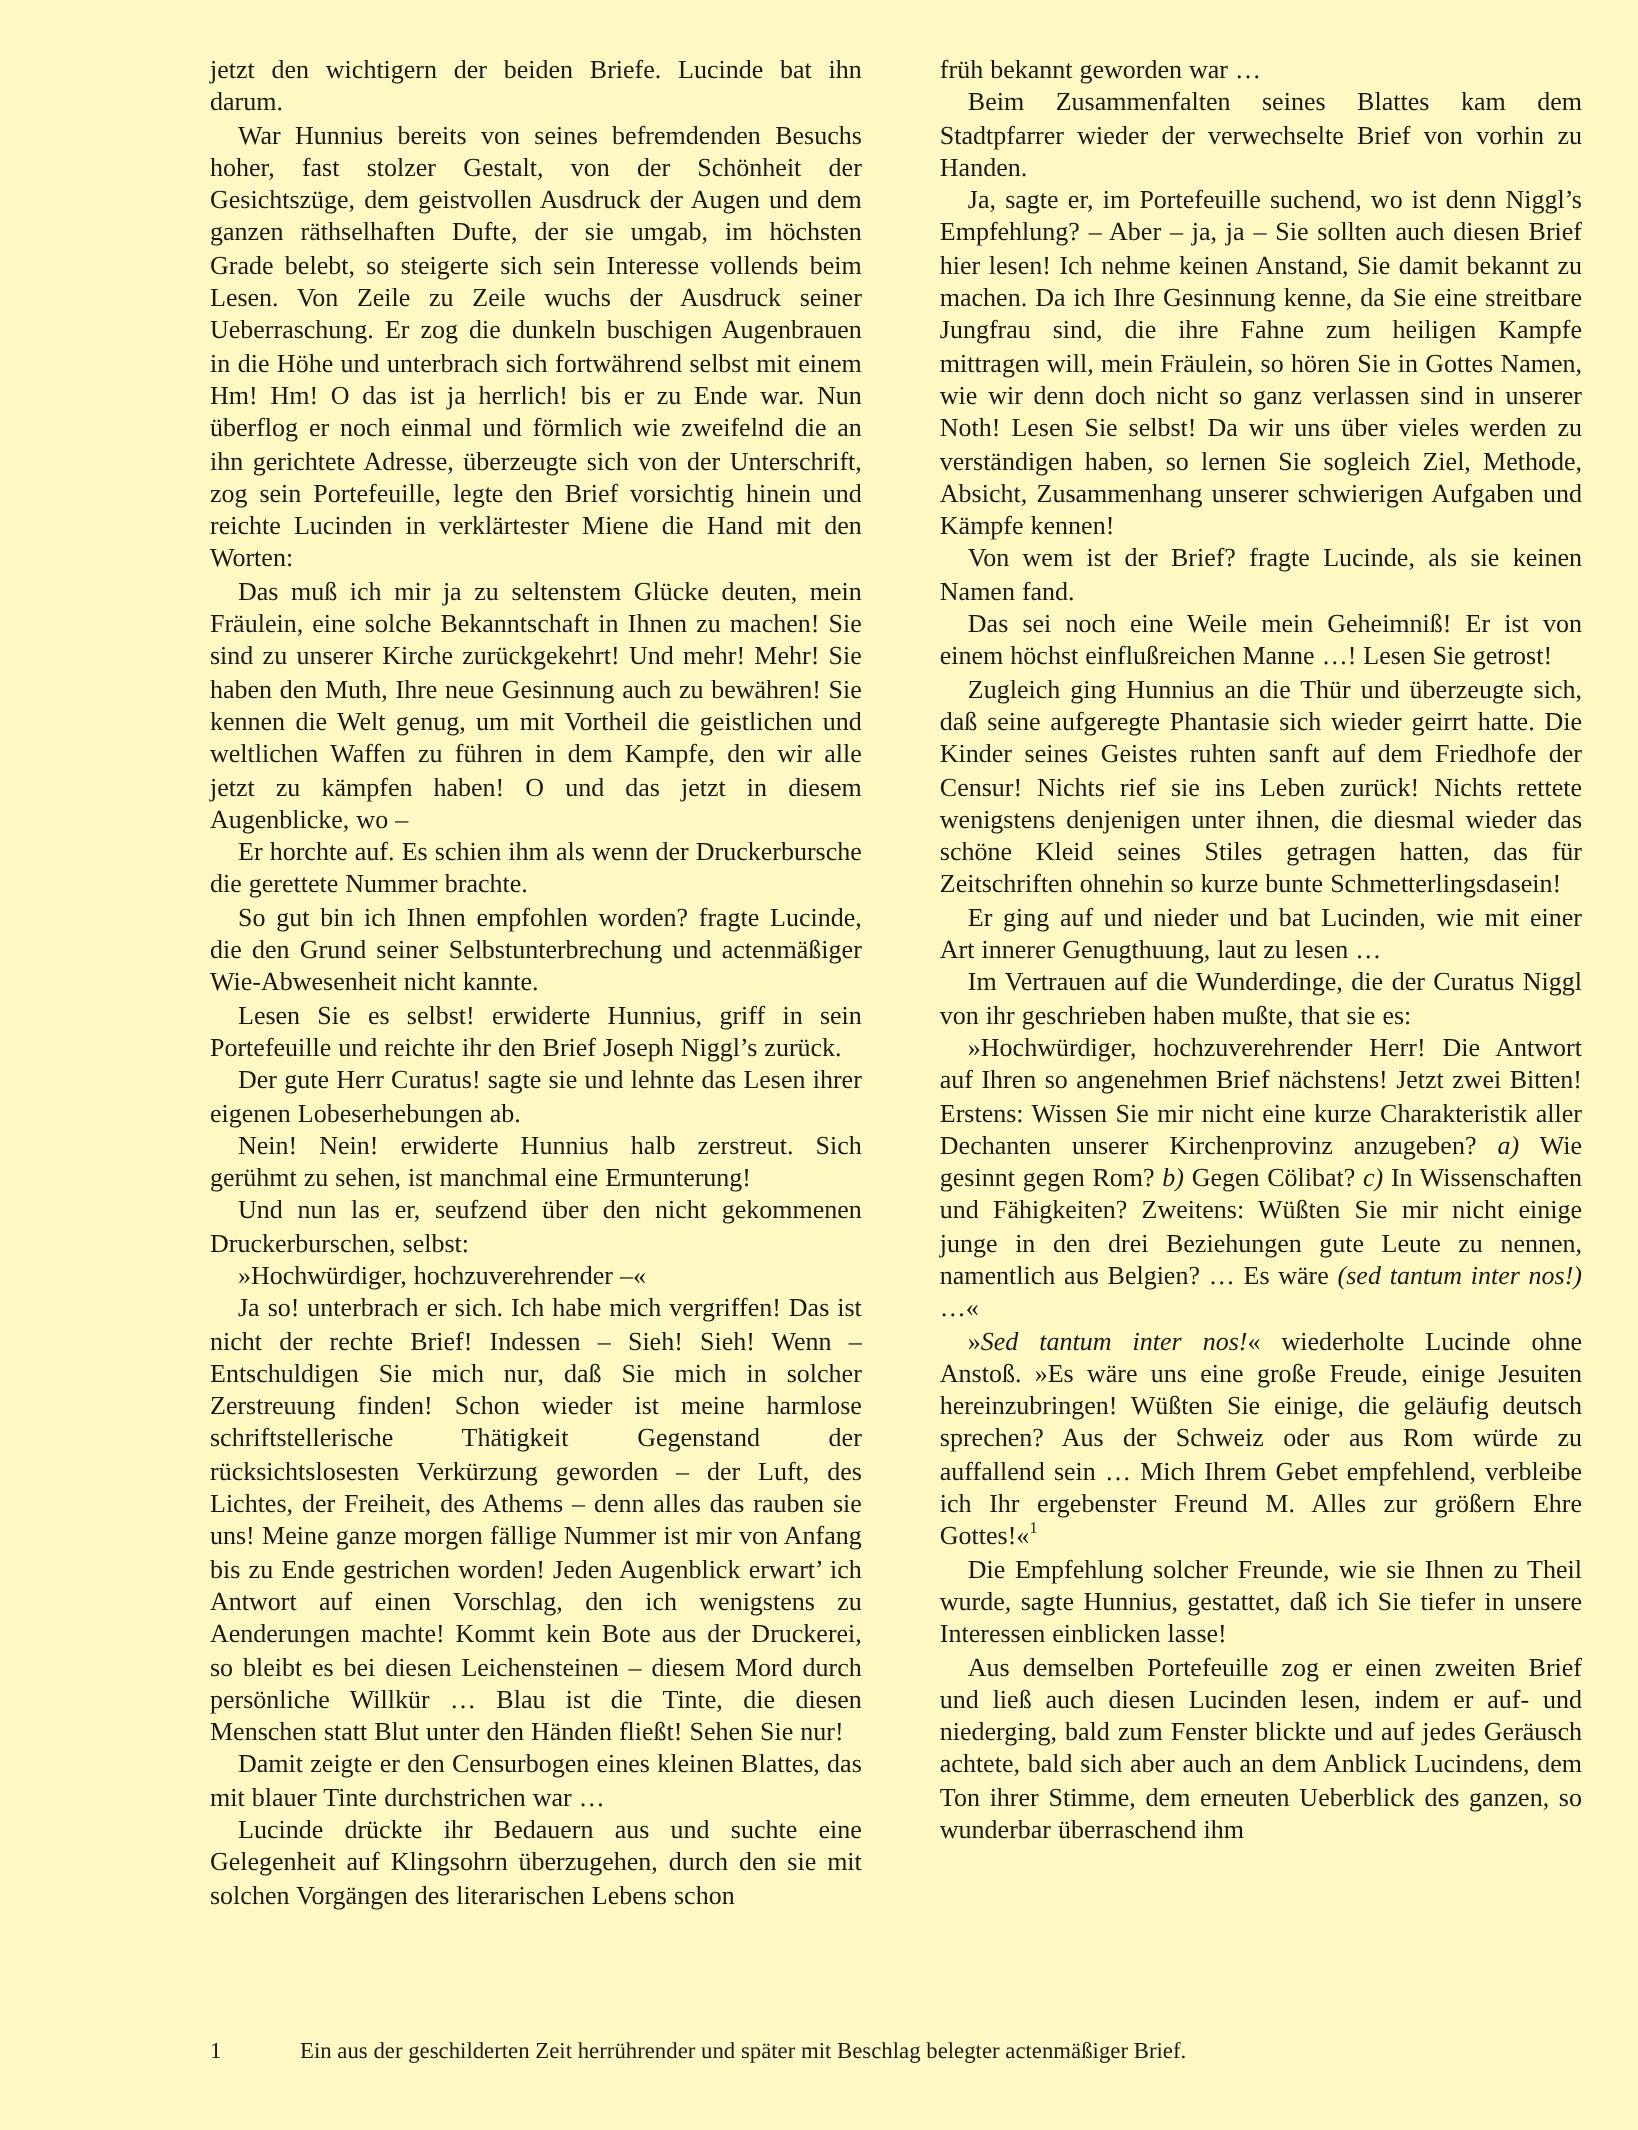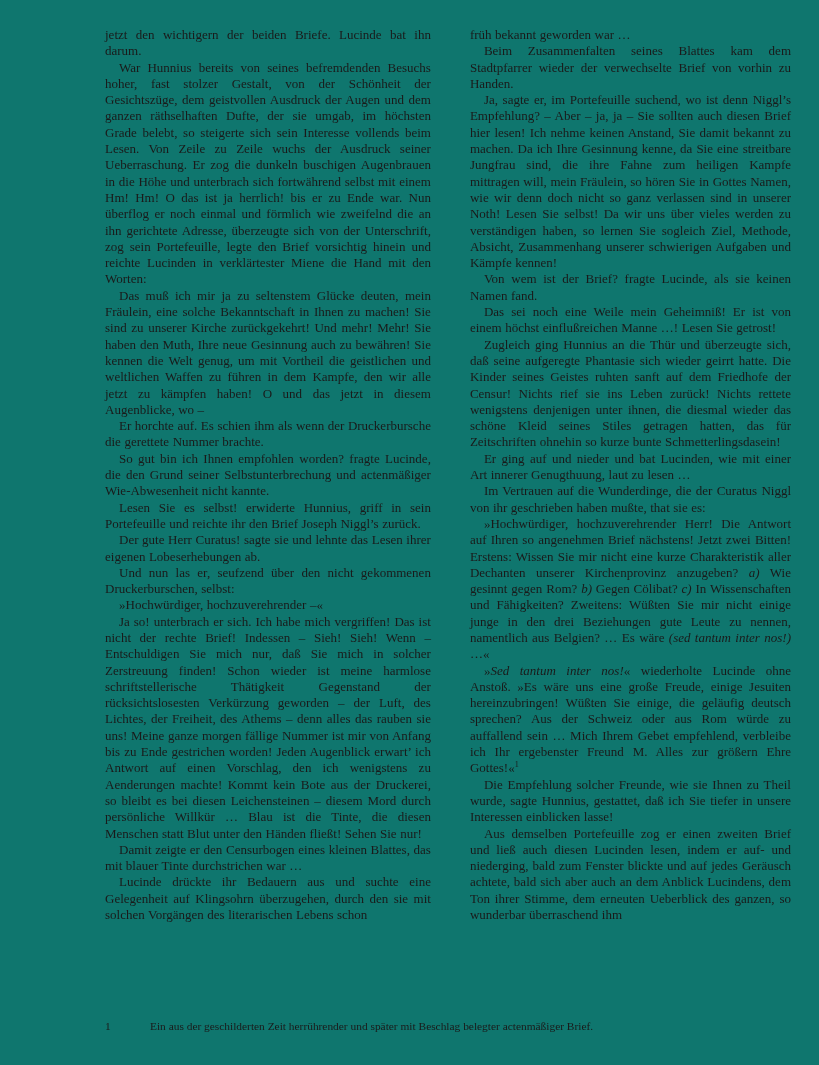--- a/index.html
+++ b/index.html
@@ -4,21 +4,21 @@
 <style>
   html, body {
     margin: 0;
     padding: 0;
     background: #ffffff;
   }
   .page {
     position: relative;
     width: 819px;
     height: 1065px;
-    background: #0f766e;
+    background: #fef9c3;
     color: #1a1a1a;
     font-family: "Liberation Serif", "DejaVu Serif", serif;
     overflow: hidden;
   }
   .text-columns {
     position: absolute;
     left: 105px;
     top: 27px;
     width: 686px;
     display: flex;
@@ -73,20 +73,21 @@
 <div class="page">
   <div class="text-columns">
     <div class="col left" id="col-left">
         <p class="para"><span>jetzt den wichtigern der beiden Briefe. Lucinde bat ihn darum.</span></p>
         <p class="para indent"><span>War Hunnius bereits von seines befremdenden Besuchs hoher, fast stolzer Gestalt, von der Schönheit der Gesichtszüge, dem geistvollen Ausdruck der Augen und dem ganzen räthselhaften Dufte, der sie umgab, im höchsten Grade belebt, so steigerte sich sein Interesse vollends beim Lesen. Von Zeile zu Zeile wuchs der Ausdruck seiner Ueberraschung. Er zog die dunkeln buschigen Augenbrauen in die Höhe und unterbrach sich fortwährend selbst mit einem Hm! Hm! O das ist ja herrlich! bis er zu Ende war. Nun überflog er noch einmal und förmlich wie zweifelnd die an ihn gerichtete Adresse, überzeugte sich von der Unterschrift, zog sein Portefeuille, legte den Brief vorsichtig hinein und reichte Lucinden in verklärtester Miene die Hand mit den Worten:</span></p>
         <p class="para indent"><span>Das muß ich mir ja zu seltenstem Glücke deuten, mein Fräulein, eine solche Bekanntschaft in Ihnen zu machen! Sie sind zu unserer Kirche zurückgekehrt! Und mehr! Mehr! Sie haben den Muth, Ihre neue Gesinnung auch zu bewähren! Sie kennen die Welt genug, um mit Vortheil die geistlichen und weltlichen Waffen zu führen in dem Kampfe, den wir alle jetzt zu kämpfen haben! O und das jetzt in diesem Augenblicke, wo –</span></p>
         <p class="para indent"><span>Er horchte auf. Es schien ihm als wenn der Druckerbursche die gerettete Nummer brachte.</span></p>
         <p class="para indent"><span>So gut bin ich Ihnen empfohlen worden? fragte Lucinde, die den Grund seiner Selbstunterbrechung und actenmäßiger Wie-Abwesenheit nicht kannte.</span></p>
         <p class="para indent"><span>Lesen Sie es selbst! erwiderte Hunnius, griff in sein Portefeuille und reichte ihr den Brief Joseph Niggl’s zurück.</span></p>
         <p class="para indent"><span>Der gute Herr Curatus! sagte sie und lehnte das Lesen ihrer eigenen Lobeserhebungen ab.</span></p>
+        <p class="para indent"><span>Nein! Nein! erwiderte Hunnius halb zerstreut. Sich gerühmt zu sehen, ist manchmal eine Ermunterung!</span></p>
         <p class="para indent"><span>Und nun las er, seufzend über den nicht gekommenen Druckerburschen, selbst:</span></p>
         <p class="para indent"><span>»Hochwürdiger, hochzuverehrender –«</span></p>
         <p class="para indent"><span>Ja so! unterbrach er sich. Ich habe mich vergriffen! Das ist nicht der rechte Brief! Indessen – Sieh! Sieh! Wenn – Entschuldigen Sie mich nur, daß Sie mich in solcher Zerstreuung finden! Schon wieder ist meine harmlose schriftstellerische Thätigkeit Gegenstand der rücksichtslosesten Verkürzung geworden – der Luft, des Lichtes, der Freiheit, des Athems – denn alles das rauben sie uns! Meine ganze morgen fällige Nummer ist mir von Anfang bis zu Ende gestrichen worden! Jeden Augenblick erwart’ ich Antwort auf einen Vorschlag, den ich wenigstens zu Aenderungen machte! Kommt kein Bote aus der Druckerei, so bleibt es bei diesen Leichensteinen – diesem Mord durch persönliche Willkür … Blau ist die Tinte, die diesen Menschen statt Blut unter den Händen fließt! Sehen Sie nur!</span></p>
         <p class="para indent"><span>Damit zeigte er den Censurbogen eines kleinen Blattes, das mit blauer Tinte durchstrichen war …</span></p>
         <p class="para indent"><span>Lucinde drückte ihr Bedauern aus und suchte eine Gelegenheit auf Klingsohrn überzugehen, durch den sie mit solchen Vorgängen des literarischen Lebens schon</span></p>
       </div>
     <div class="col right" id="col-right">
         <p class="para"><span>früh bekannt geworden war …</span></p>
         <p class="para indent"><span>Beim Zusammenfalten seines Blattes kam dem Stadtpfarrer wieder der verwechselte Brief von vorhin zu Handen.</span></p>
         <p class="para indent"><span>Ja, sagte er, im Portefeuille suchend, wo ist denn Niggl’s Empfehlung? – Aber – ja, ja – Sie sollten auch diesen Brief hier lesen! Ich nehme keinen Anstand, Sie damit bekannt zu machen. Da ich Ihre Gesinnung kenne, da Sie eine streitbare Jungfrau sind, die ihre Fahne zum heiligen Kampfe mittragen will, mein Fräulein, so hören Sie in Gottes Namen, wie wir denn doch nicht so ganz verlassen sind in unserer Noth! Lesen Sie selbst! Da wir uns über vieles werden zu verständigen haben, so lernen Sie sogleich Ziel, Methode, Absicht, Zusammenhang unserer schwierigen Aufgaben und Kämpfe kennen!</span></p>

